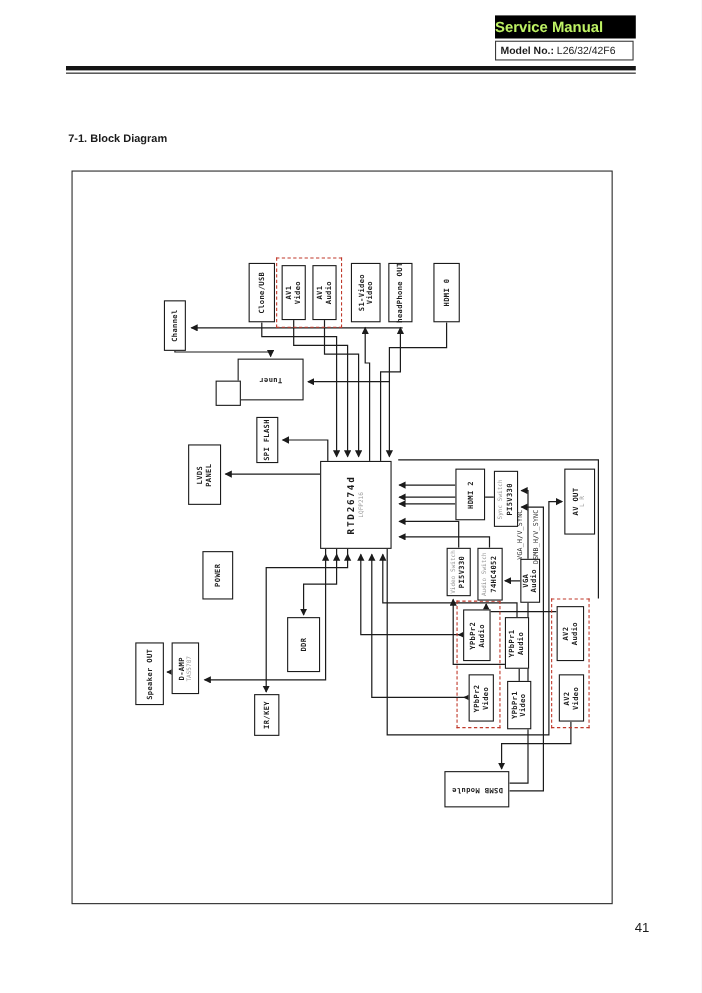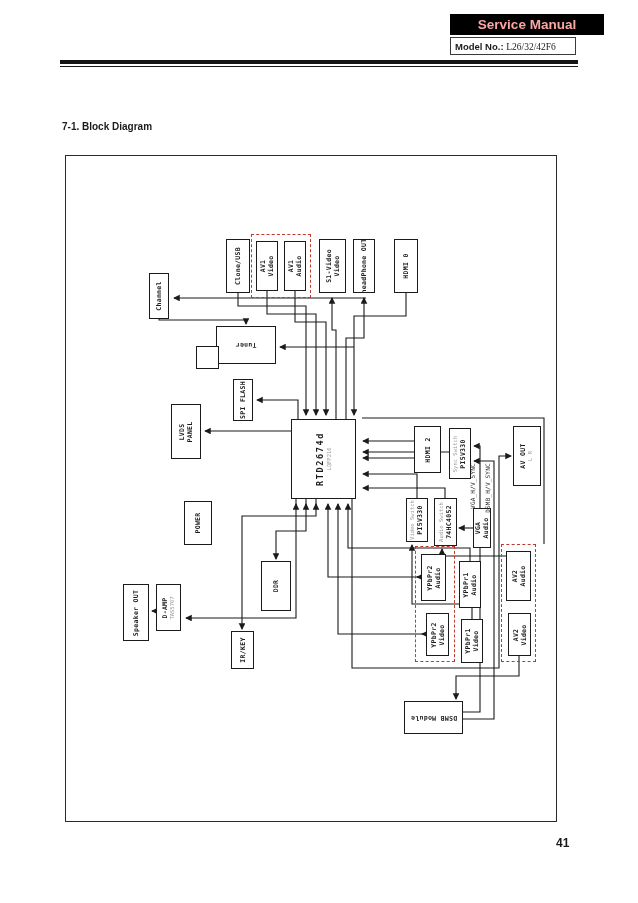--- a/index.html
+++ b/index.html
@@ -1,29 +1,29 @@
 <!DOCTYPE html>
 <html><head>
 <meta charset="utf-8">
 <style>
   html,body{margin:0;padding:0;background:#e8e8e8;}
   #page{position:relative;width:638px;height:903px;background:#ffffff;overflow:hidden;
         font-family:"Liberation Sans",sans-serif;color:#1b1b1b;}
   
-  .sm-bar{position:absolute;left:450px;top:14px;width:154px;height:21px;background:#000;
-          color:#fca5a5;font-size:13.5px;font-weight:bold;text-align:center;line-height:21px;}
+  .sm-bar{position:absolute;left:450px;top:14px;width:128px;height:21px;background:#000;
+          color:#bef264;font-size:13.5px;font-weight:bold;text-align:left;line-height:21px;}
   .model-box{position:absolute;left:450px;top:37px;width:126px;height:18px;border:1.4px solid #3a3a3a;
              background:#fff;font-size:9.5px;line-height:18px;padding-left:4px;box-sizing:border-box;white-space:nowrap;}
   .model-box b{font-weight:bold;}
-  .model-val{font-family:Liberation Serif, serif;font-weight:normal;}
+  .model-val{font-family:Liberation Sans, sans-serif;font-weight:normal;}
   .rule-thick{position:absolute;left:60px;top:60px;width:518px;height:3.5px;background:#151515;}
   .rule-thin{position:absolute;left:60px;top:66px;width:518px;height:1.3px;background:#151515;}
   .chapter{position:absolute;left:62px;top:88px;font-size:17.5px;font-weight:bold;letter-spacing:.2px;}
   .section{position:absolute;left:62px;top:121px;font-size:10px;font-weight:bold;}
-  .pageno{position:absolute;left:556px;top:836px;font-size:12px;font-weight:bold;}
+  .pageno{position:absolute;left:577px;top:836px;font-size:12px;font-weight:normal;}
   
   #diag{position:absolute;left:65px;top:155px;width:490px;height:665px;border:1.2px solid #2a2a2a;background:#fff;}
   #wires{position:absolute;left:0;top:0;}
   .block{position:absolute;background:#fff;border:1.2px solid #1b1b1b;box-sizing:border-box;}
   .grp{position:absolute;border:1.1px dashed #c0392b;box-sizing:border-box;}
   .lbl{position:absolute;left:50%;top:50%;white-space:pre;text-align:center;
        font-family:"DejaVu Sans Mono",monospace;font-weight:bold;font-size:6.5px;
        line-height:1.3;color:#1b1b1b;letter-spacing:.3px;}
   .r90{transform:translate(-50%,-50%) rotate(-90deg);}
   .r180{transform:translate(-50%,-50%) rotate(180deg);}

